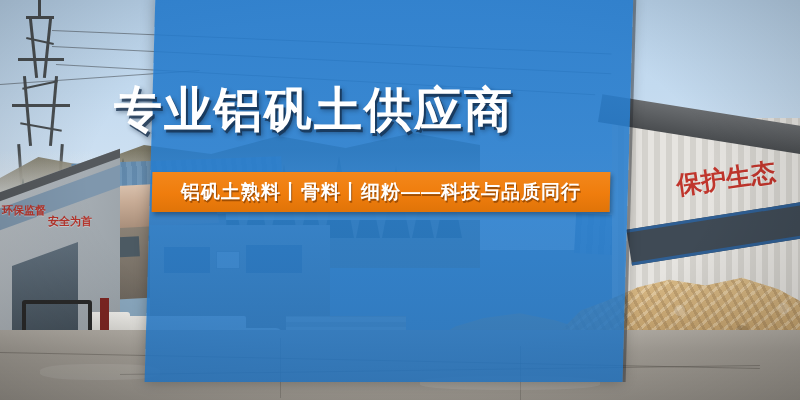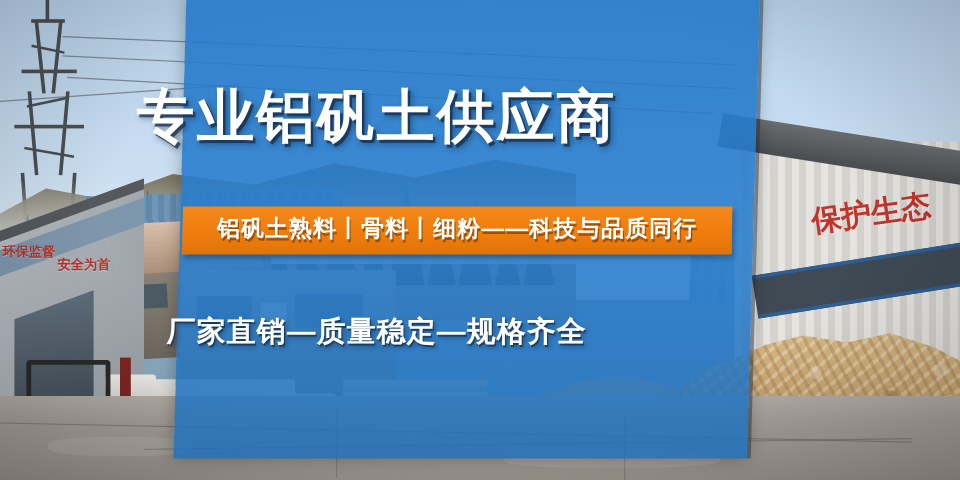--- a/index.html
+++ b/index.html
@@ -178,21 +178,21 @@
   }
   .panel::after{
     content:"";position:absolute;right:-3px;top:0;width:3px;height:100%;
     background:rgba(40,45,50,.45);
   }
 
   
   .content{position:absolute;left:0;top:0;width:800px;height:400px;}
 
   .headline{
-    position:absolute;left:0;top:70px;width:800px;
+    position:absolute;left:0;top:82px;width:800px;
     text-align:center;
     color:#ffffff;
     font-size:48px;line-height:56px;
     font-weight:bold;
     letter-spacing:2px;
     text-shadow:2px 3px 0 rgba(20,45,75,.75), 3px 4px 5px rgba(10,25,45,.45);
     padding-right:172px;
   }
 
   .orangebar{
@@ -338,17 +338,16 @@
   </div>
 
   <div class="content">
 
     <div class="headline">专业铝矾土供应商</div>
 
     <div class="orangebar">
       <span>铝矾土熟料丨骨料丨细粉——科技与品质同行</span>
     </div>
 
-    <div class="subline one">厂家直销—质量稳定—规格齐全</div>
 
   </div>
 
 </div>
 
 </body></html>

